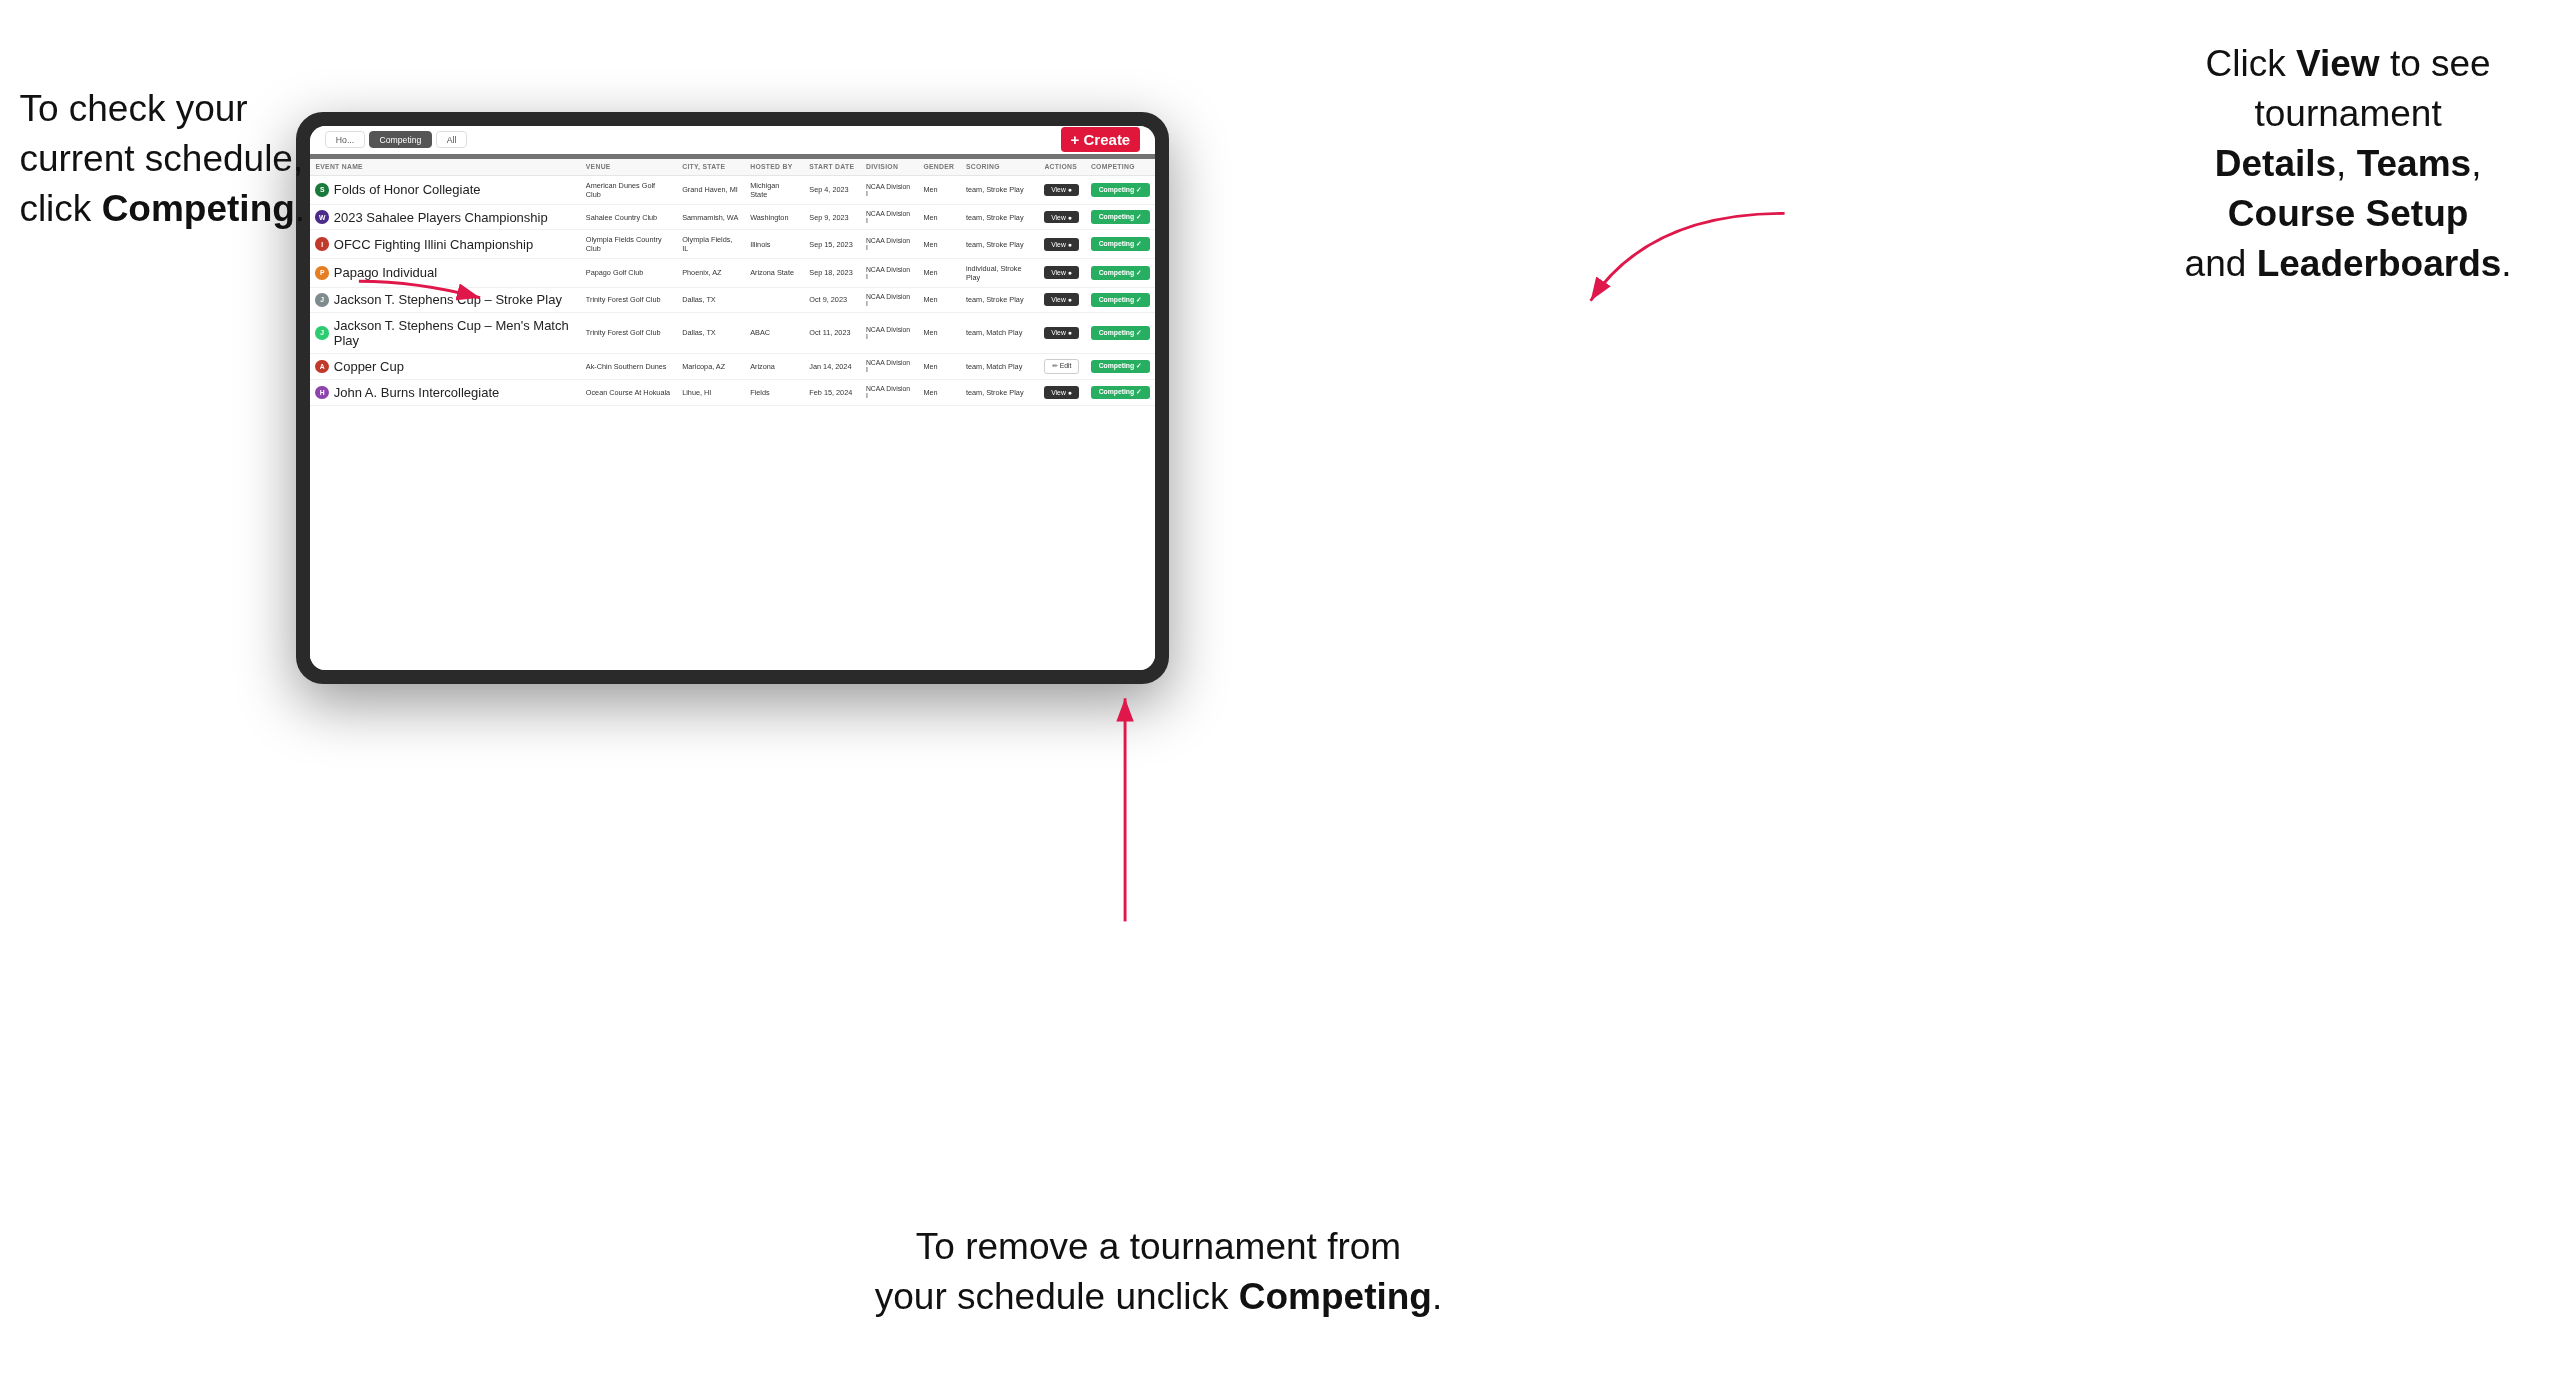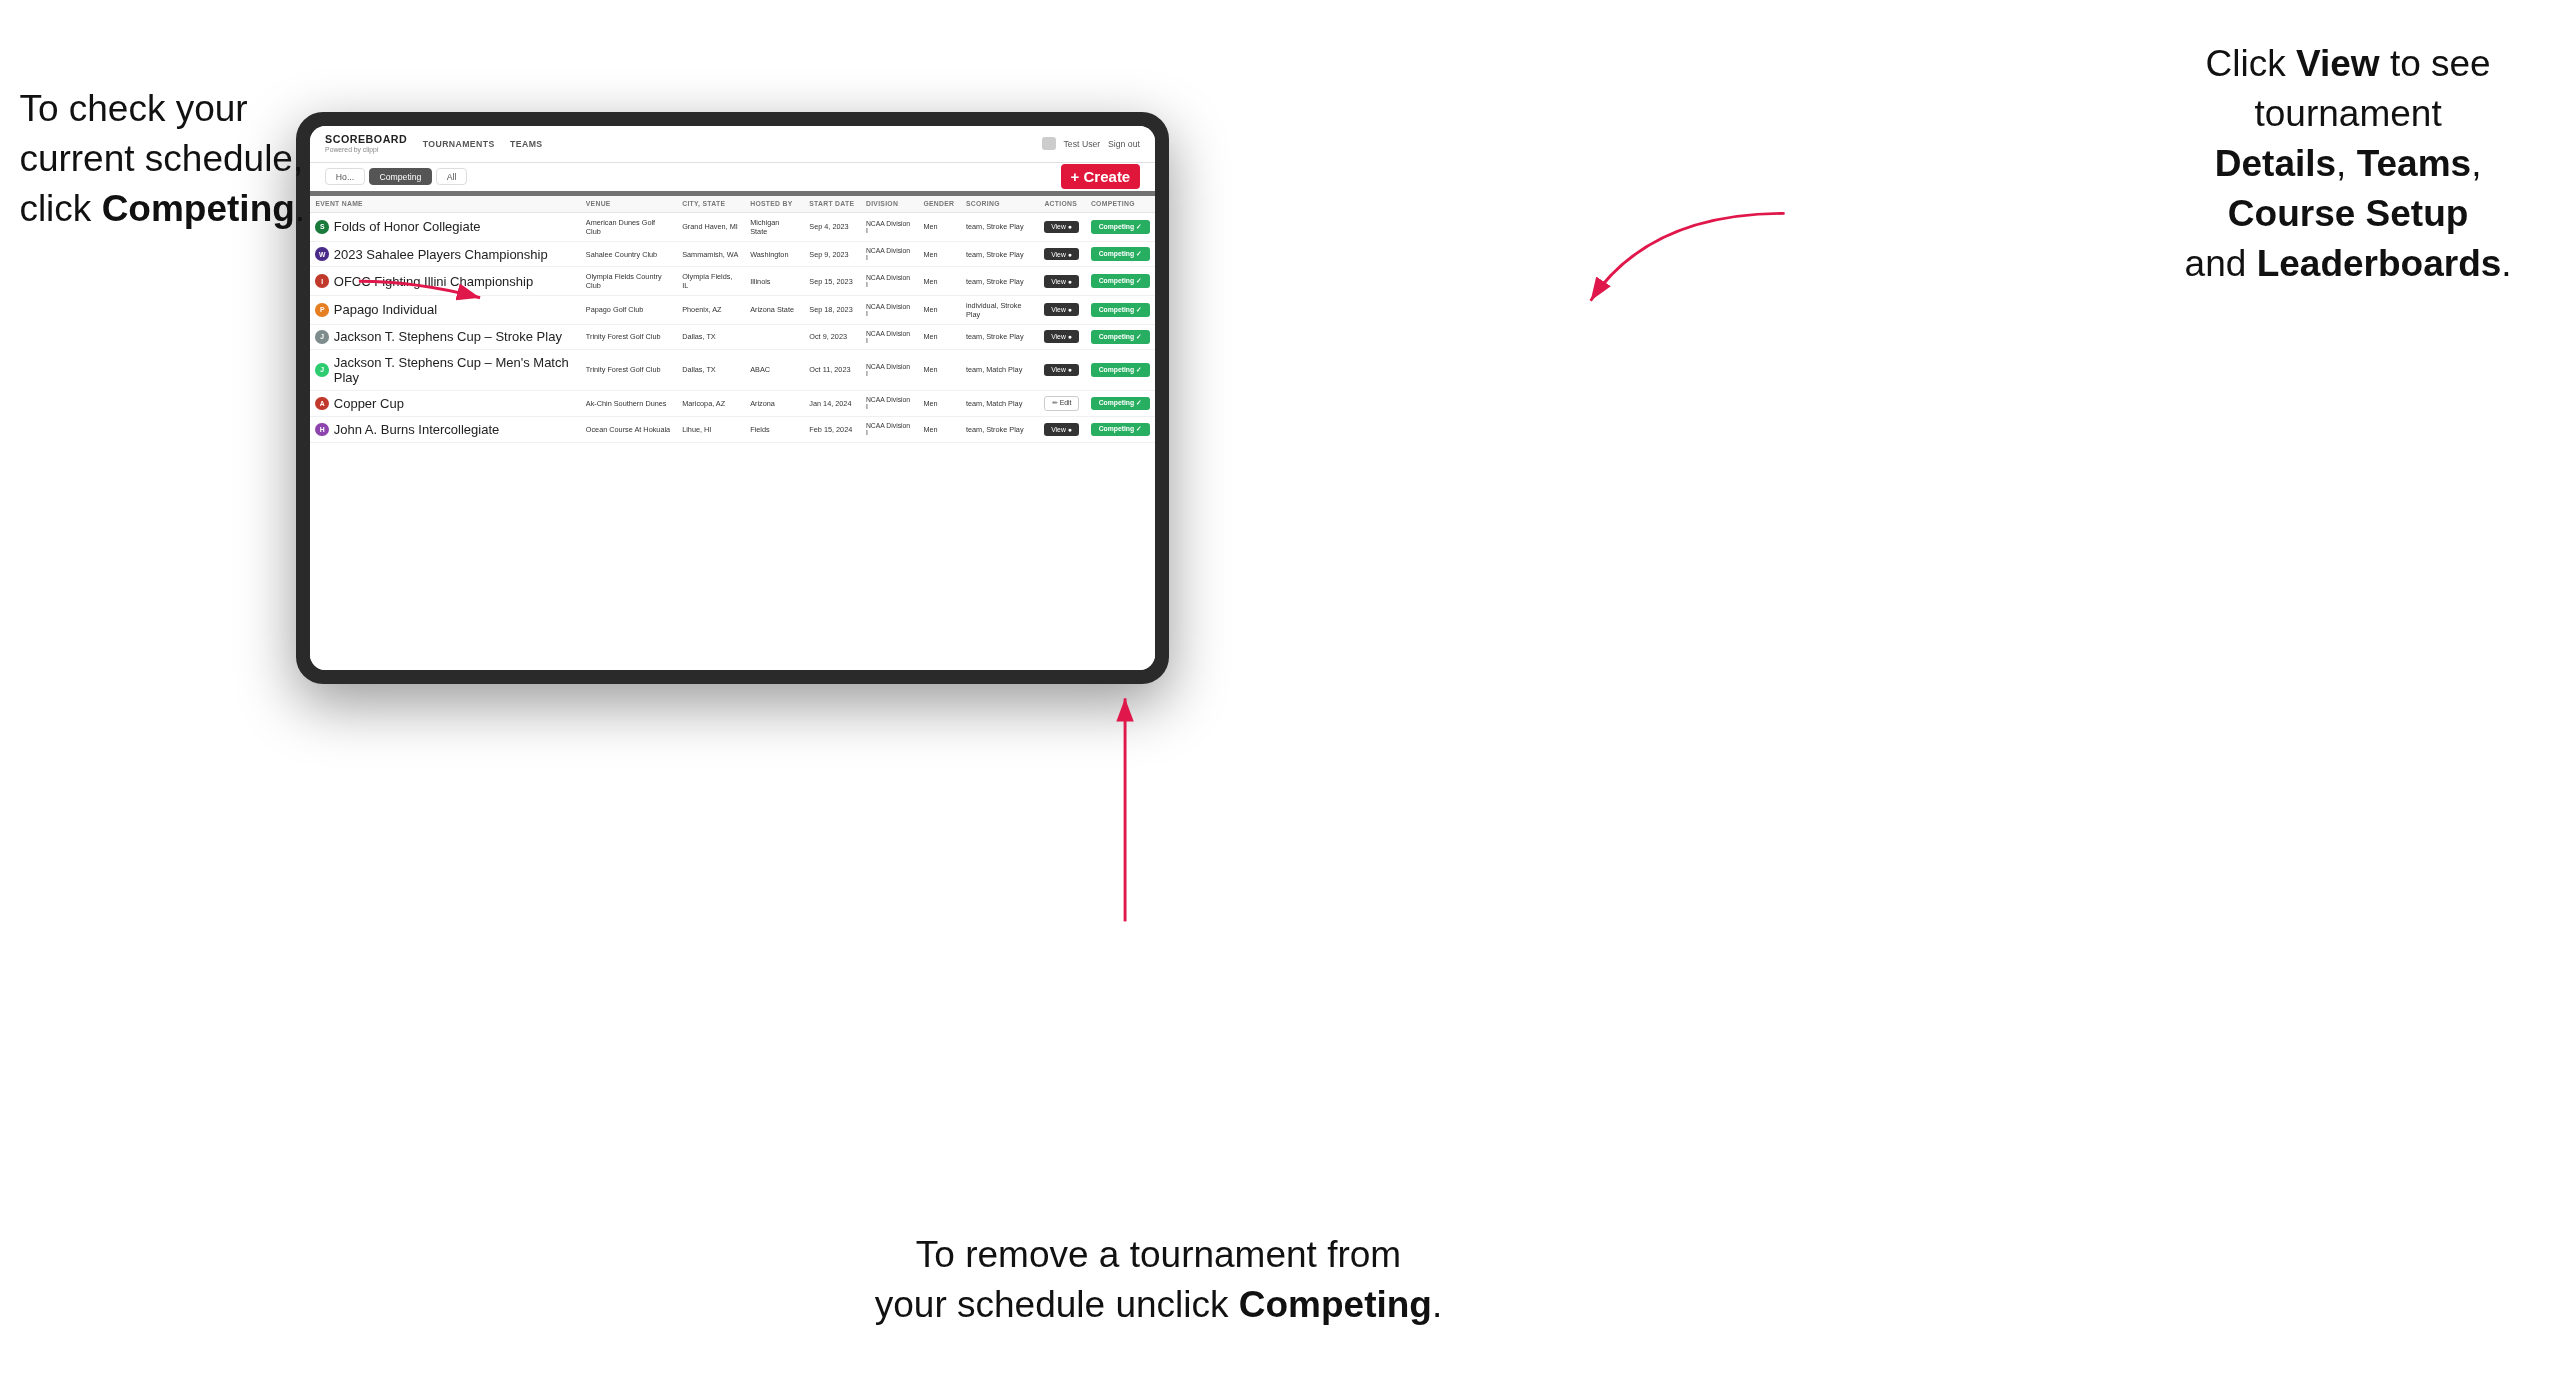--- a/index.html
+++ b/index.html
@@ -26,21 +26,21 @@
       left: 19.4px;
       width: 369px;
     }
     .annotation-top-right {
       top: 39px;
       right: 19.4px;
       width: 417px;
       text-align: center;
     }
     .annotation-bottom {
-      bottom: 56px;
+      bottom: 64px;
       left: 795px;
       width: 727px;
       text-align: center;
     }
 
     
     .arrows-overlay {
       position: absolute;
       top: 0; left: 0;
       width: 2576px;
@@ -261,35 +261,20 @@
     .actions-cell {
       white-space: nowrap;
     }
   </style>
 </head>
 <body>
 
 <div class="tablet">
   <div class="tablet-screen">
 
-    <div class="nav-bar">
-      <div class="scoreboard-logo">
-        <span class="scoreboard-title">SCOREBOARD</span>
-        <span class="scoreboard-powered">Powered by clippi</span>
-      </div>
-      <div class="nav-links">
-        <span class="nav-link">TOURNAMENTS</span>
-        <span class="nav-link">TEAMS</span>
-      </div>
-      <div class="nav-right">
-        <span class="nav-user-icon"></span>
-        <span>Test User</span>
-        <span style="color:#555;font-size:8.7px;cursor:pointer;">Sign out</span>
-      </div>
-    </div>
 
     <div class="filter-bar">
       <div class="filter-tabs">
         <button class="filter-tab">Ho...</button>
         <button class="filter-tab active">Competing</button>
         <button class="filter-tab">All</button>
       </div>
       <button class="create-btn">+ Create</button>
     </div>
 

